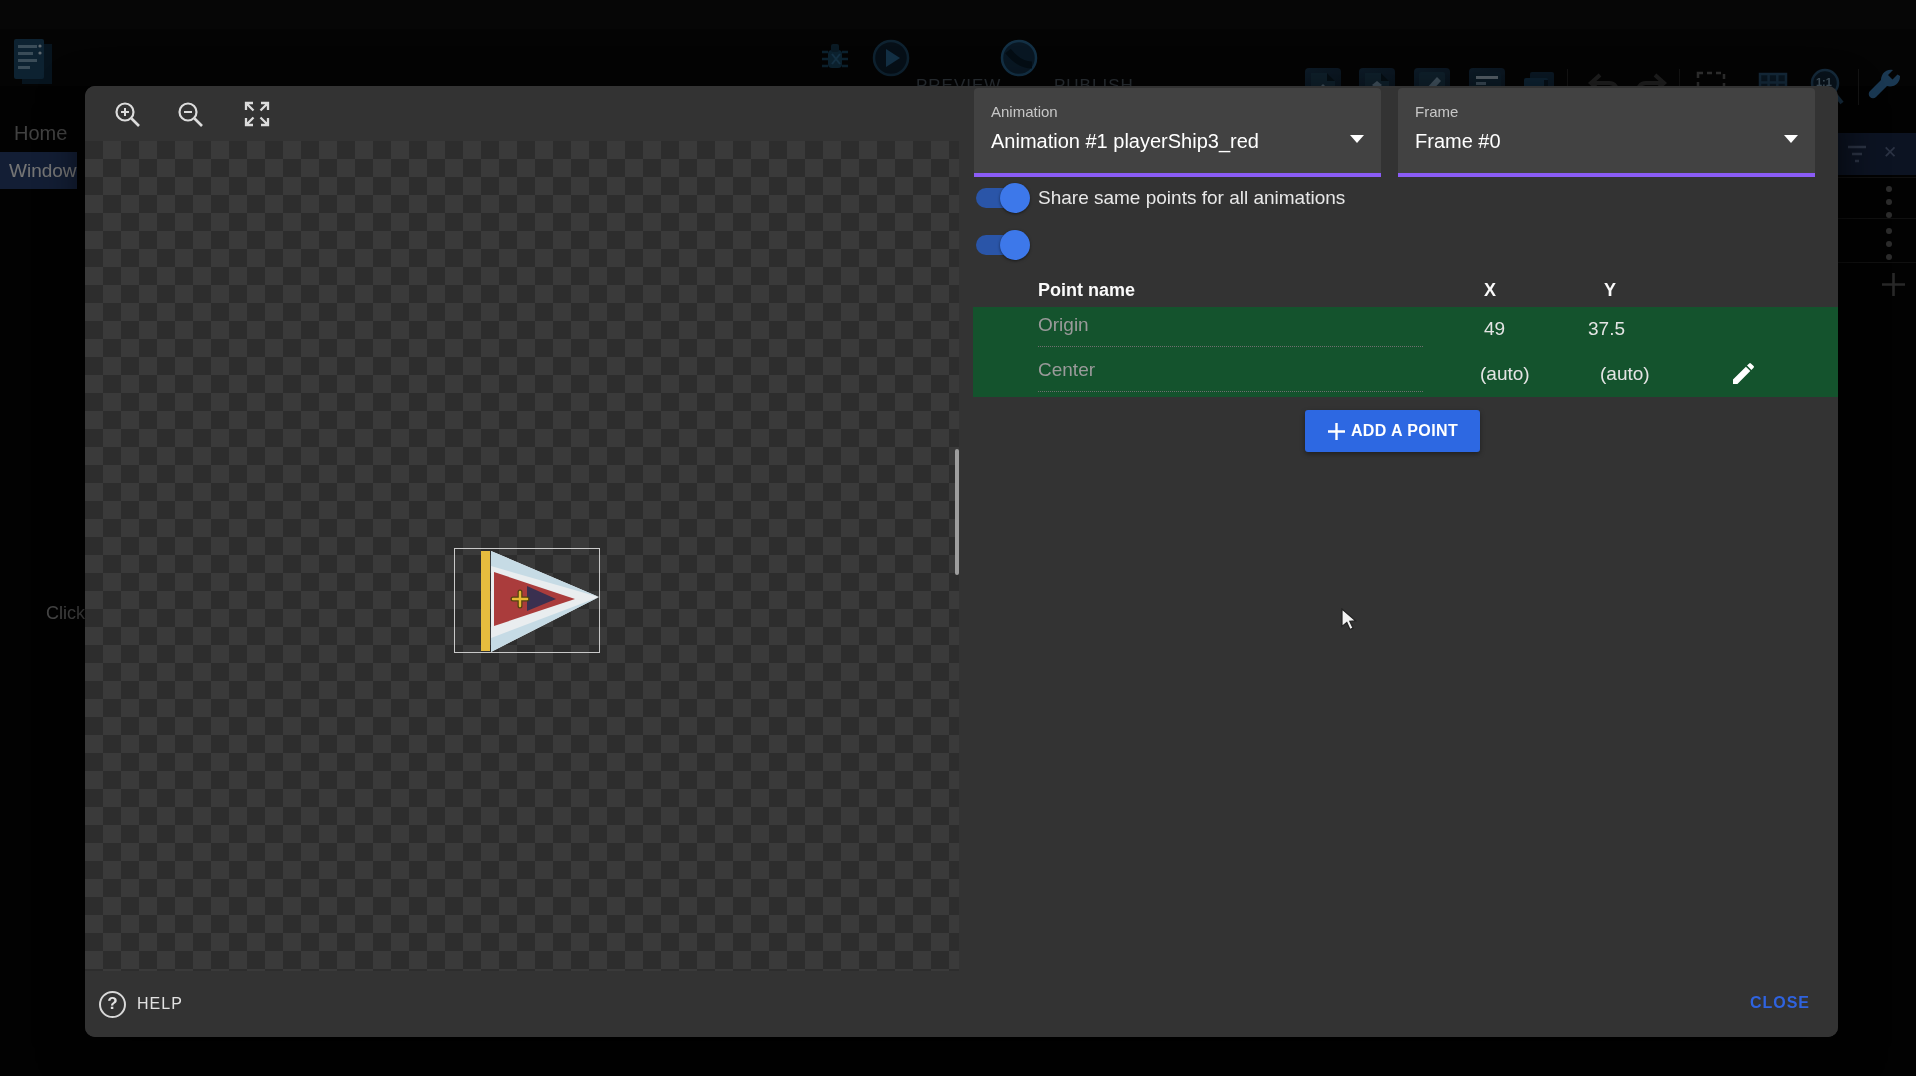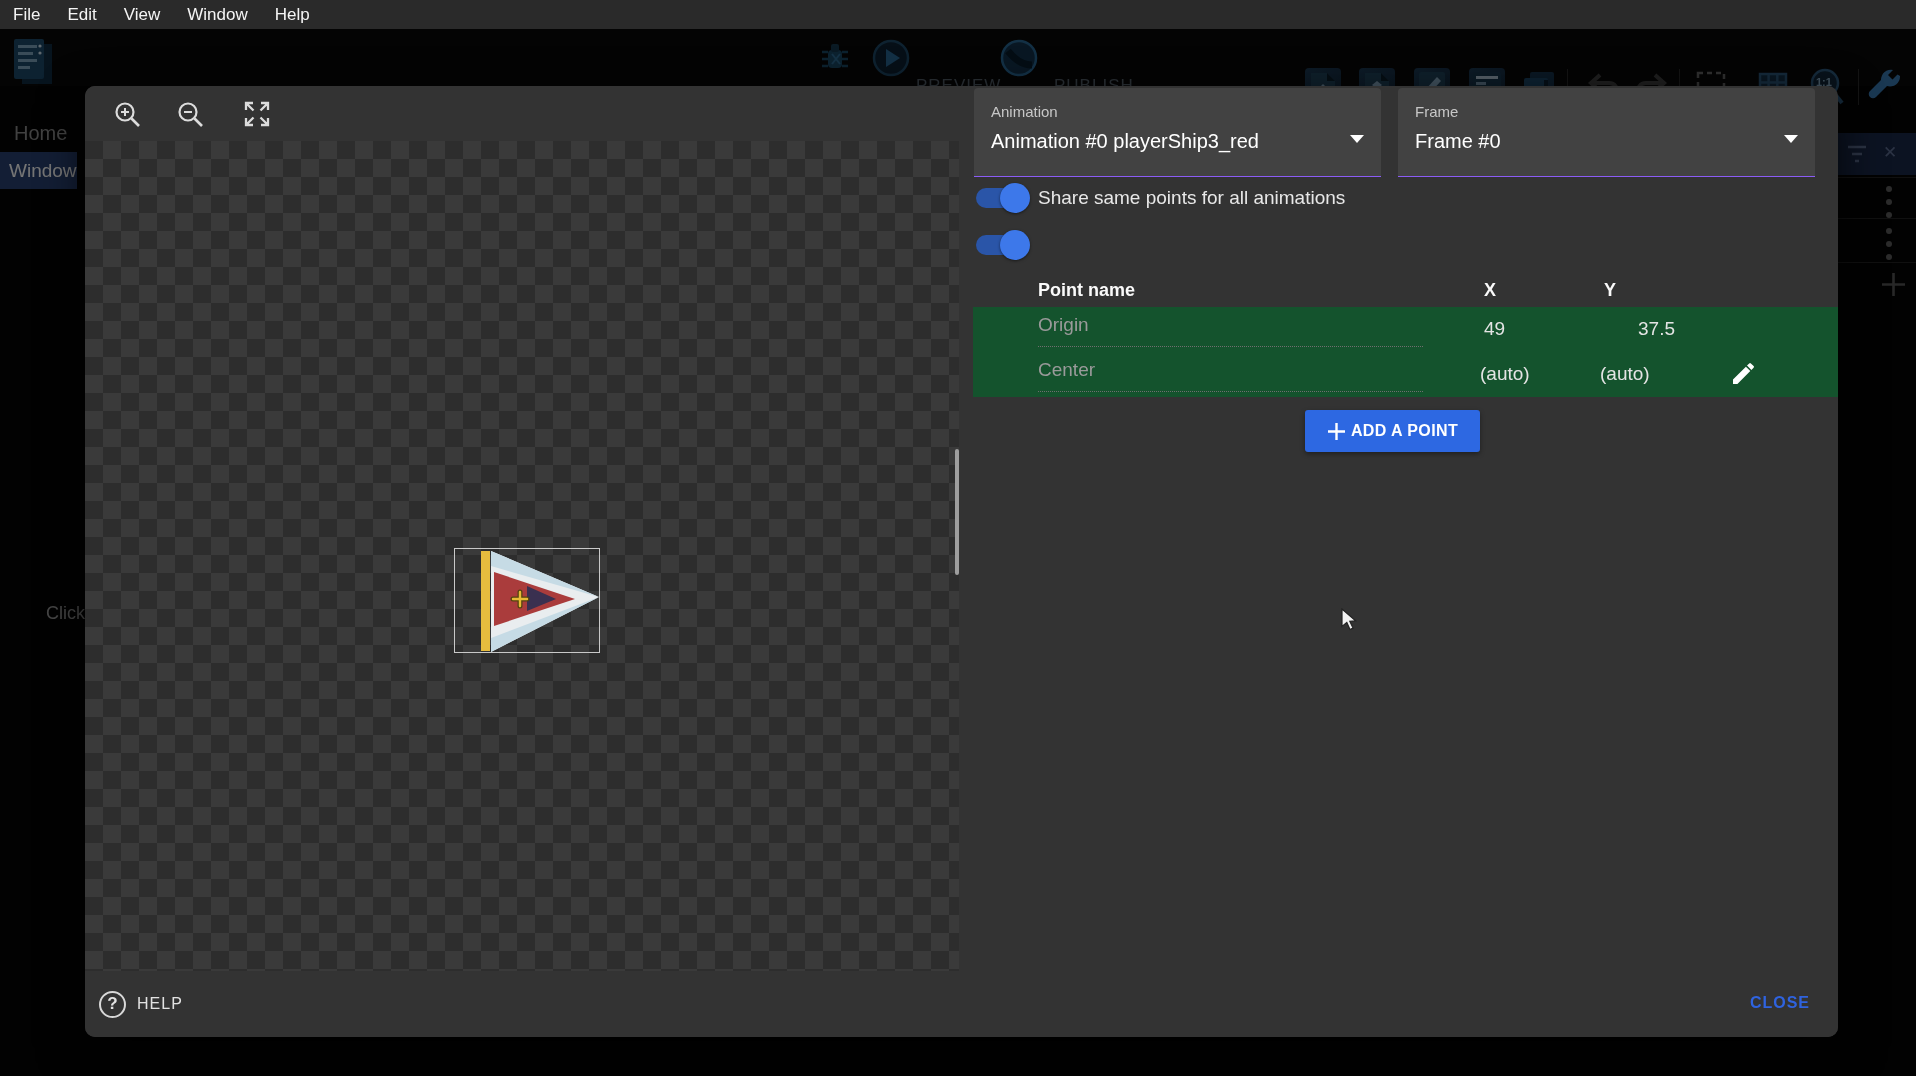--- a/index.html
+++ b/index.html
@@ -56,21 +56,21 @@
   #canvas { position:absolute; left:0; top:55px; width:874px; height:830px;
     background-image:conic-gradient(#3a3a3a 25%, #2d2d2d 0 50%, #3a3a3a 0 75%, #2d2d2d 0);
     background-size:36px 36px; }
   #sprite-box { position:absolute; left:369px; top:407px; width:146px; height:105px;
     border:1px solid #c9c9c9; }
   #vscroll { position:absolute; left:870px; top:308px; width:4px; height:126px;
     background:#9e9e9e; border-radius:2px; }
 
   
   .select { position:absolute; top:2px; height:89px; background:#424242;
-    border-radius:4px 4px 0 0; border-bottom:1px solid #8b5cf6; cursor:pointer; }
+    border-radius:4px 4px 0 0; border-bottom:4px solid #8b5cf6; cursor:pointer; }
   .select .lab { position:absolute; left:17px; top:15px; font-size:15px; color:#c7c7c7; }
   .select .val { position:absolute; left:17px; top:42px; font-size:20px; color:#fff; white-space:nowrap; }
   .select .arr { position:absolute; right:17px; top:47px; width:0; height:0;
     border-left:7px solid transparent; border-right:7px solid transparent; border-top:8px solid #fff; }
 
   .switch { position:absolute; width:54px; height:30px; cursor:pointer; }
   .switch .track { position:absolute; left:0; top:5px; width:52px; height:20px;
     border-radius:10px; background:#2a55a8; }
   .switch .knob { position:absolute; right:0; top:0; width:30px; height:30px;
     border-radius:50%; background:#3d78ea; box-shadow:0 1px 3px rgba(0,0,0,.5); }
@@ -255,27 +255,20 @@
     <svg class="abs" style="left:1880px;top:271px;" width="27" height="27">
         <path d="M13.5 2 v23 M2 13.5 h23" stroke="#585858" stroke-width="2.6"></path>
       </svg>
 
     <div id="bottom-strip">
       
       
     </div>
   </div>
 
-  <div id="menubar">
-    <span class="mi">File</span>
-    <span class="mi">Edit</span>
-    <span class="mi">View</span>
-    <span class="mi">Window</span>
-    <span class="mi">Help</span>
-  </div>
 
   <div id="overlay"></div>
 
   <div id="dialog">
 
     <div id="canvas-toolbar">
       <div class="cico" style="left:27px;">
         <svg width="30" height="30">
             <circle cx="13" cy="13" r="8.5" fill="none" stroke="#dcdcdc" stroke-width="2.2"></circle>
             <line x1="19.5" y1="19.5" x2="27" y2="27" stroke="#dcdcdc" stroke-width="2.6"></line>
@@ -310,21 +303,21 @@
             <path d="M65 43 V57 M58 50 H72" stroke="#54430f" stroke-width="5" stroke-linecap="round"></path>
             <path d="M65 43 V57 M58 50 H72" stroke="#e8bb35" stroke-width="2.4" stroke-linecap="round"></path>
           </g>
         </svg>
       </div>
       <div id="vscroll"></div>
     </div>
 
     <div class="select" style="left:889px;width:407px;">
       <div class="lab">Animation</div>
-      <div class="val">Animation #0 playerShip3_red</div>
+      <div class="val">Animation #1 playerShip3_red</div>
       <div class="arr"></div>
     </div>
     <div class="select" style="left:1313px;width:417px;">
       <div class="lab">Frame</div>
       <div class="val">Frame #0</div>
       <div class="arr"></div>
     </div>
 
     <div class="switch" style="left:891px;top:97px;">
       <div class="track"></div>
@@ -337,21 +330,21 @@
       <div class="knob"></div>
     </div>
 
     <div class="th" style="left:953px;top:194px;">Point name</div>
     <div class="th" style="left:1399px;top:194px;">X</div>
     <div class="th" style="left:1519px;top:194px;">Y</div>
 
     <div class="prow" style="top:221px;">
       <div class="name">Origin</div>
       <div class="cx" style="left:511px;">49</div>
-      <div class="cy" style="left:665px;">37.5</div>
+      <div class="cy" style="left:615px;">37.5</div>
     </div>
     <div class="prow" style="top:266px;">
       <div class="name">Center</div>
       <div class="cx" style="left:507px;">(auto)</div>
       <div class="cy" style="left:627px;">(auto)</div>
       <svg class="abs" style="left:758px;top:10px;" width="24" height="24">
         <path d="M2 17.6 V22 h4.4 L19.3 9.1 l-4.4 -4.4 L2 17.6 z M22.6 5.8 a1.2 1.2 0 0 0 0 -1.7 L19.9 1.4 a1.2 1.2 0 0 0 -1.7 0 L16 3.6 l4.4 4.4 2.2 -2.2 z" fill="#fff"></path>
       </svg>
     </div>
 

